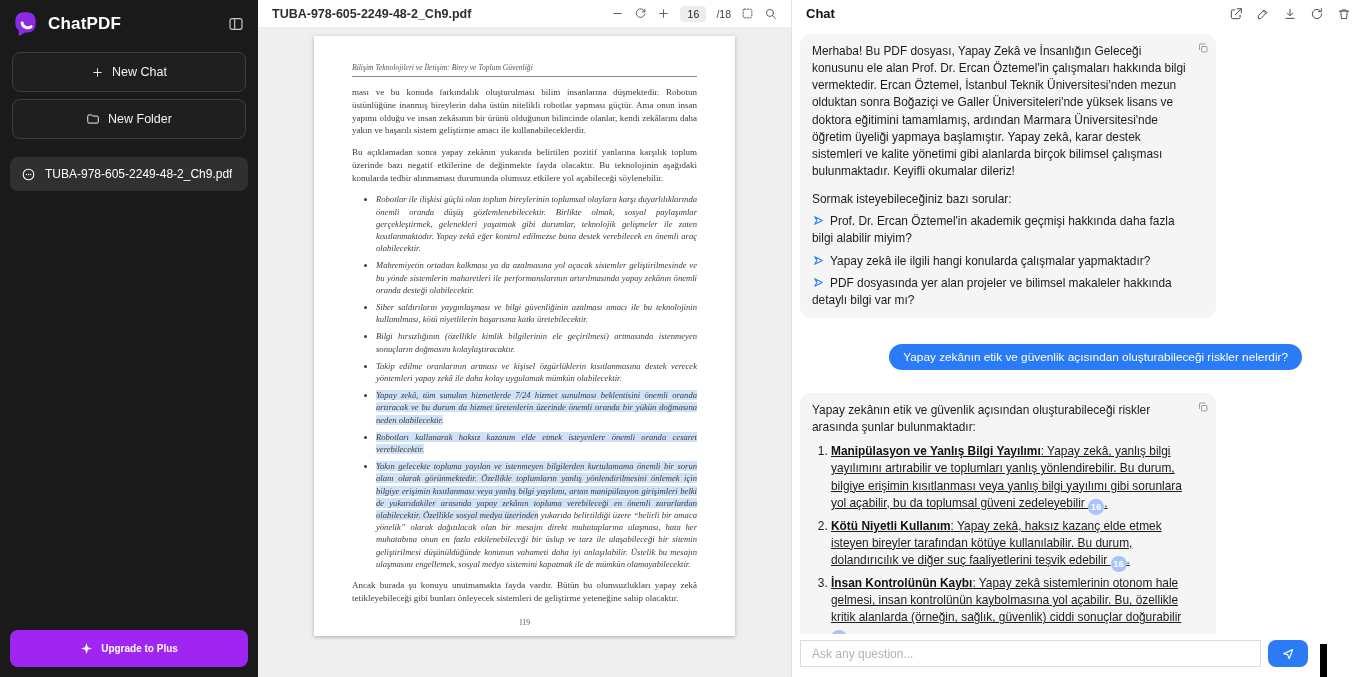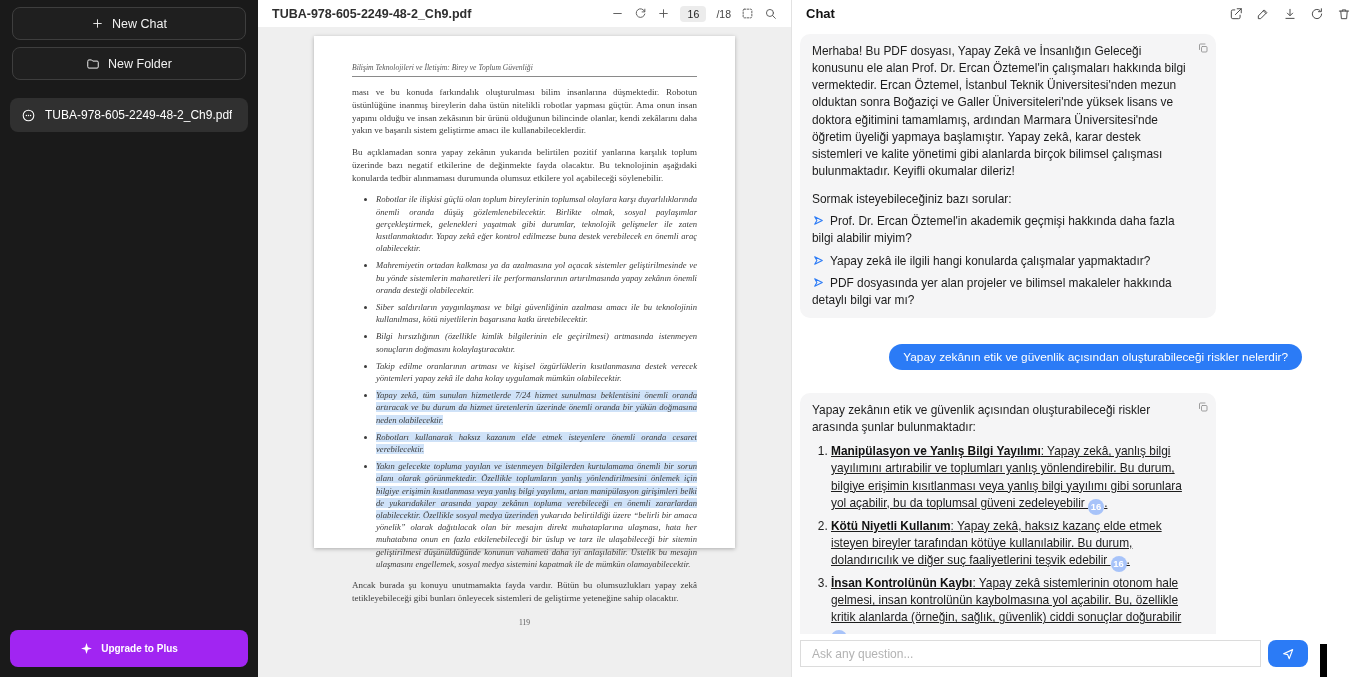--- a/index.html
+++ b/index.html
@@ -9,40 +9,40 @@
     font-family:"Liberation Sans", sans-serif; background:#fff; position:relative;
   }
   svg { display:block; }
   .ic { stroke:currentColor; fill:none; stroke-width:1.7; stroke-linecap:round; stroke-linejoin:round; }
 
   
   .sidebar { width:258px; flex-shrink:0; background:#1a1a1a; color:#fff; position:relative; }
   .sb-head { display:flex; align-items:center; gap:9px; padding:10px 14px 8px 12px; }
   .brand { font-size:17px; font-weight:bold; letter-spacing:.2px; }
   .collapse-btn { margin-left:auto; color:#c9c9c9; background:none; border:none; padding:0; cursor:pointer; }
-  .sb-btn { margin:7px 12px 0; border:1px solid #3e3e3e; border-radius:8px; height:33px; width:234px;
+  .sb-btn { margin:7px 12px 0; border:1px solid #3e3e3e; border-radius:8px; height:40px; width:234px;
             display:flex; align-items:center; justify-content:center; gap:8px; font-size:12.5px;
             color:#f2f2f2; background:#1f1f1f; cursor:pointer; }
   .file-item { margin:18px 10px 0; background:#303030; border-radius:8px; height:34px;
                display:flex; align-items:center; gap:9px; padding:0 11px; font-size:12px; cursor:pointer; }
   .file-item .name { white-space:nowrap; overflow:hidden; text-overflow:ellipsis; }
   .upgrade-btn { position:absolute; left:10px; right:10px; bottom:10px; height:37px; border:none;
                  background:#A125F2; border-radius:8px; display:flex; align-items:center; justify-content:center;
                  gap:8px; color:#fff; font-weight:bold; font-size:10px; cursor:pointer; font-family:inherit; }
 
   
   .pdfpanel { width:534px; flex-shrink:0; background:#efefef; display:flex; flex-direction:column; border-right:1px solid #e2e2e2; }
   .pdf-toolbar { height:27px; background:#fff; display:flex; align-items:center; padding:0 14px; flex-shrink:0; }
   .pdf-title { font-size:12.5px; font-weight:bold; color:#2e2e2e; }
   .pdf-controls { margin-left:auto; display:flex; align-items:center; gap:10px; color:#555; }
   .tool-btn { background:none; border:none; padding:0; color:#555; cursor:pointer; }
   .page-box { background:#ececec; border-radius:4px; font-size:10.5px; padding:2px 7px; color:#222; border:none; width:26px; text-align:center; font-family:inherit; }
   .page-total { font-size:10.5px; color:#444; }
   .pdf-scroll { flex:1; display:flex; justify-content:center; overflow:hidden; }
-  .pdf-page { width:421px; height:512px; background:#fff; margin-top:9px; padding:27px 38px 10px;
+  .pdf-page { width:421px; height:600px; background:#fff; margin-top:9px; padding:27px 38px 10px;
               box-shadow:0 1px 4px rgba(0,0,0,.28); font-family:"Liberation Serif", serif; color:#3b3b3b; }
   .pdf-header { font-style:italic; font-size:7.6px; color:#555; padding-bottom:4px; border-bottom:1px solid #8a8a8a; }
   .pdf-p { font-size:9px; line-height:1.42; text-align:justify; margin:9px 0 0; }
   .pdf-bullets { margin:9px 0 0; padding-left:24px; list-style:disc; }
   .pdf-bullets li { font-style:italic; font-size:8.6px; line-height:1.42; text-align:justify; margin-bottom:5px; }
   .hl { background:#cfe2f8; }
   .pdf-pagenum { text-align:center; font-size:7.5px; color:#555; margin-top:13px; }
 
   
   .chatpanel { flex:1; display:flex; flex-direction:column; background:#fff; position:relative; }
@@ -71,20 +71,33 @@
                font-size:12px; color:#333; outline:none; font-family:inherit; }
   .ask-input::placeholder { color:#b3b3b3; }
   .send-btn { width:40px; height:27px; background:#2b7bf6; border:none; border-radius:8px;
               display:flex; align-items:center; justify-content:center; cursor:pointer; }
   .black-bar { position:absolute; right:39px; bottom:0; width:7px; height:33px; background:#000; }
 </style>
 </head>
 <body>
 
 <div class="sidebar">
+  <div class="sb-head">
+    <svg width="27" height="27" viewBox="0 0 24 24">
+      <path d="M3 9a7 7 0 0 1 7-7h4a7 7 0 0 1 7 7v4a7 7 0 0 1-7 7h-2.2L6 23.3V18A7 7 0 0 1 3 13z" fill="#8A2BE2"></path>
+      <path d="M9 11.5a5 5 0 0 0 8 3.2" stroke="#fff" stroke-width="2.6" fill="none" stroke-linecap="round"></path>
+    </svg>
+    <span class="brand">ChatPDF</span>
+    <button class="collapse-btn">
+      <svg width="16" height="16" viewBox="0 0 24 24" class="ic">
+        <rect x="3" y="4" width="18" height="16" rx="3"></rect>
+          <line x1="10" y1="4" x2="10" y2="20"></line>
+      </svg>
+    </button>
+  </div>
 
   <button class="sb-btn">
     <svg width="13" height="13" viewBox="0 0 24 24" class="ic">
         <path d="M12 5v14M5 12h14"></path>
       </svg>
     <span>New Chat</span>
   </button>
 
   <button class="sb-btn">
     <svg width="14" height="14" viewBox="0 0 24 24" class="ic">

